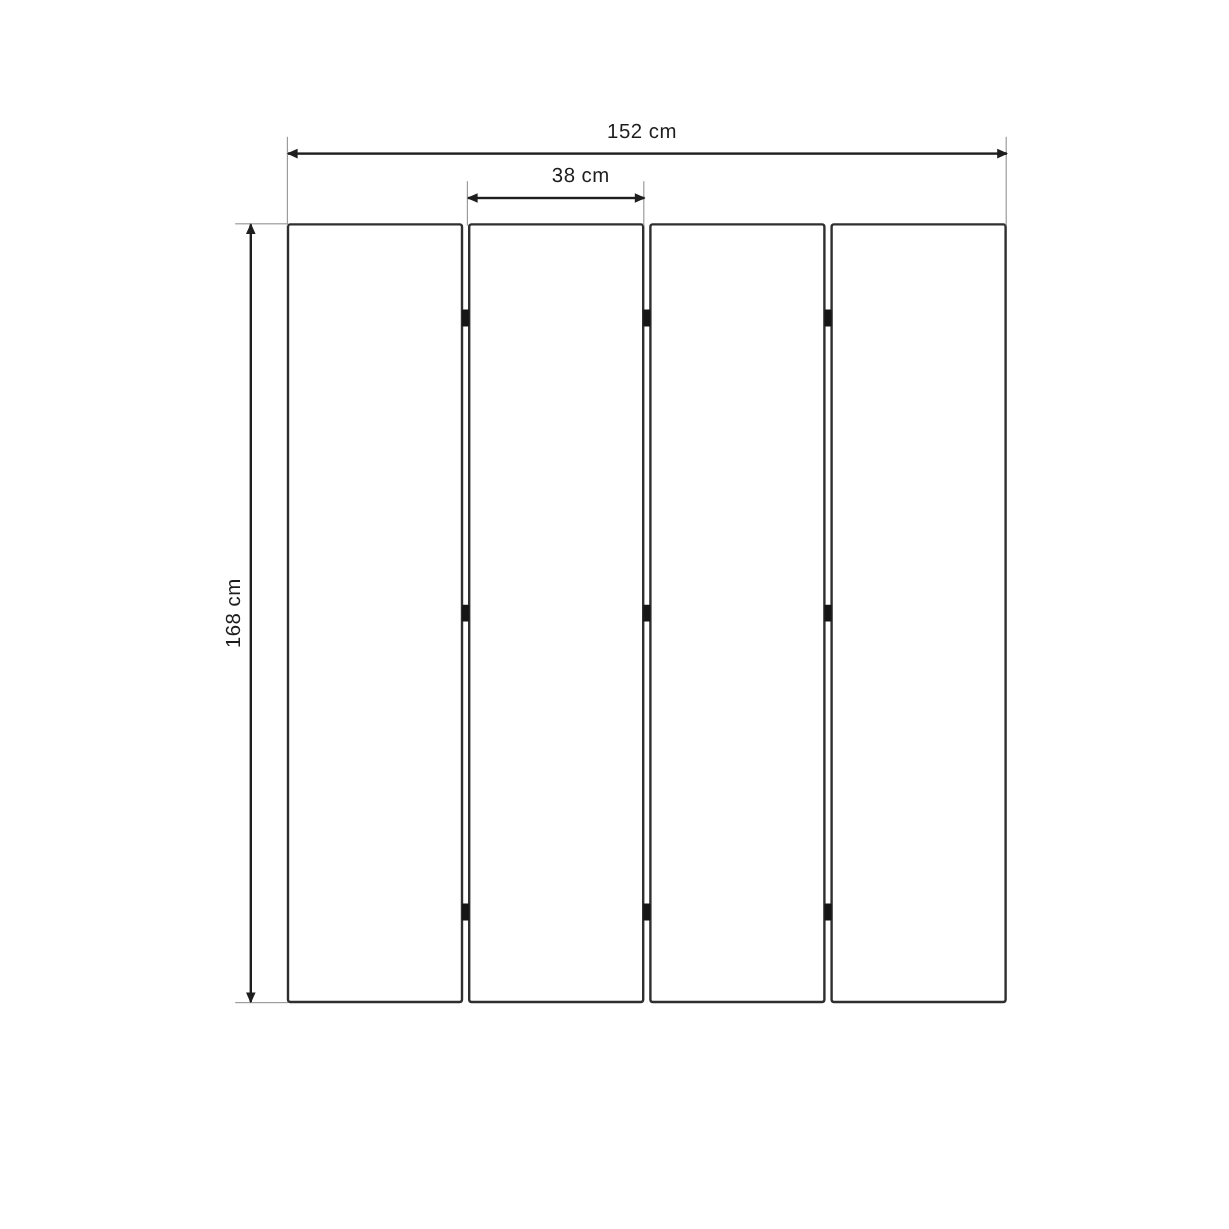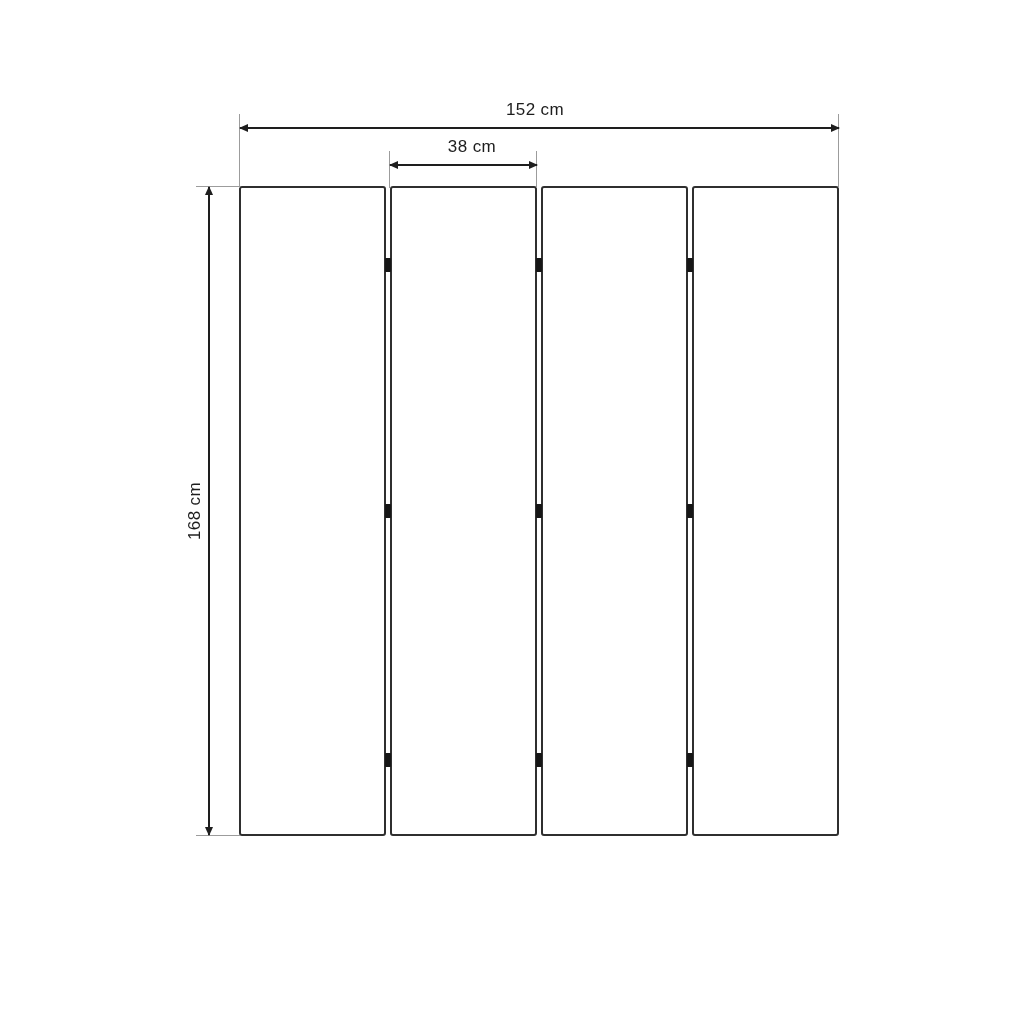--- a/index.html
+++ b/index.html
@@ -83,21 +83,21 @@
   
   .dim-label {
     position: absolute;
     font-size: 17px;
     letter-spacing: 0.4px;
     color: var(--text);
     text-align: center;
     white-space: nowrap;
   }
   .label-total  { left: 475px; top: 100px; width: 120px; }
-  .label-panelw { left: 412px; top: 137px; width: 120px; }
+  .label-panelw { left: 424px; top: 137px; width: 120px; }
   .label-height {
     left: 150px; top: 501px; width: 90px; height: 20px;
     line-height: 20px;
     transform: rotate(-90deg);
     transform-origin: center center;
   }
 </style>
 </head>
 <body>
 

